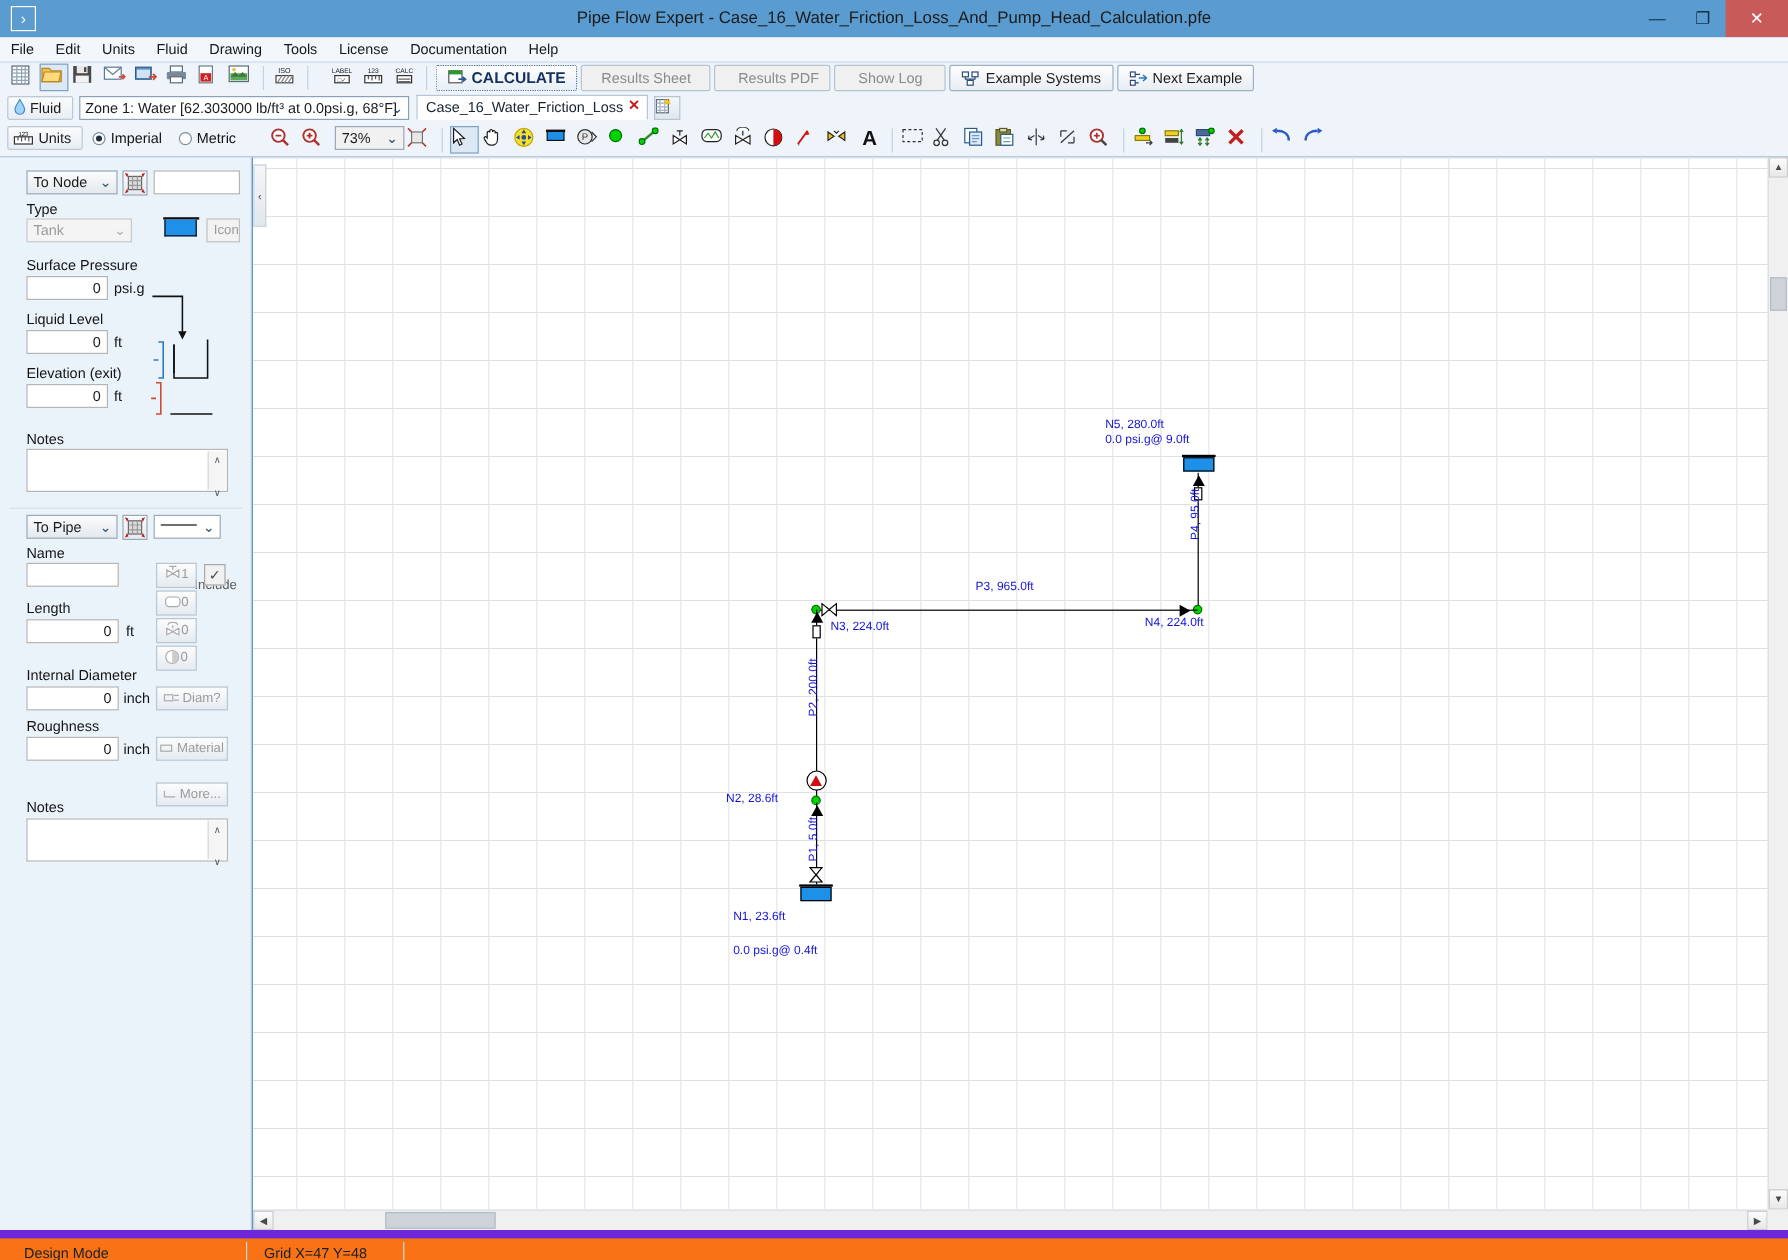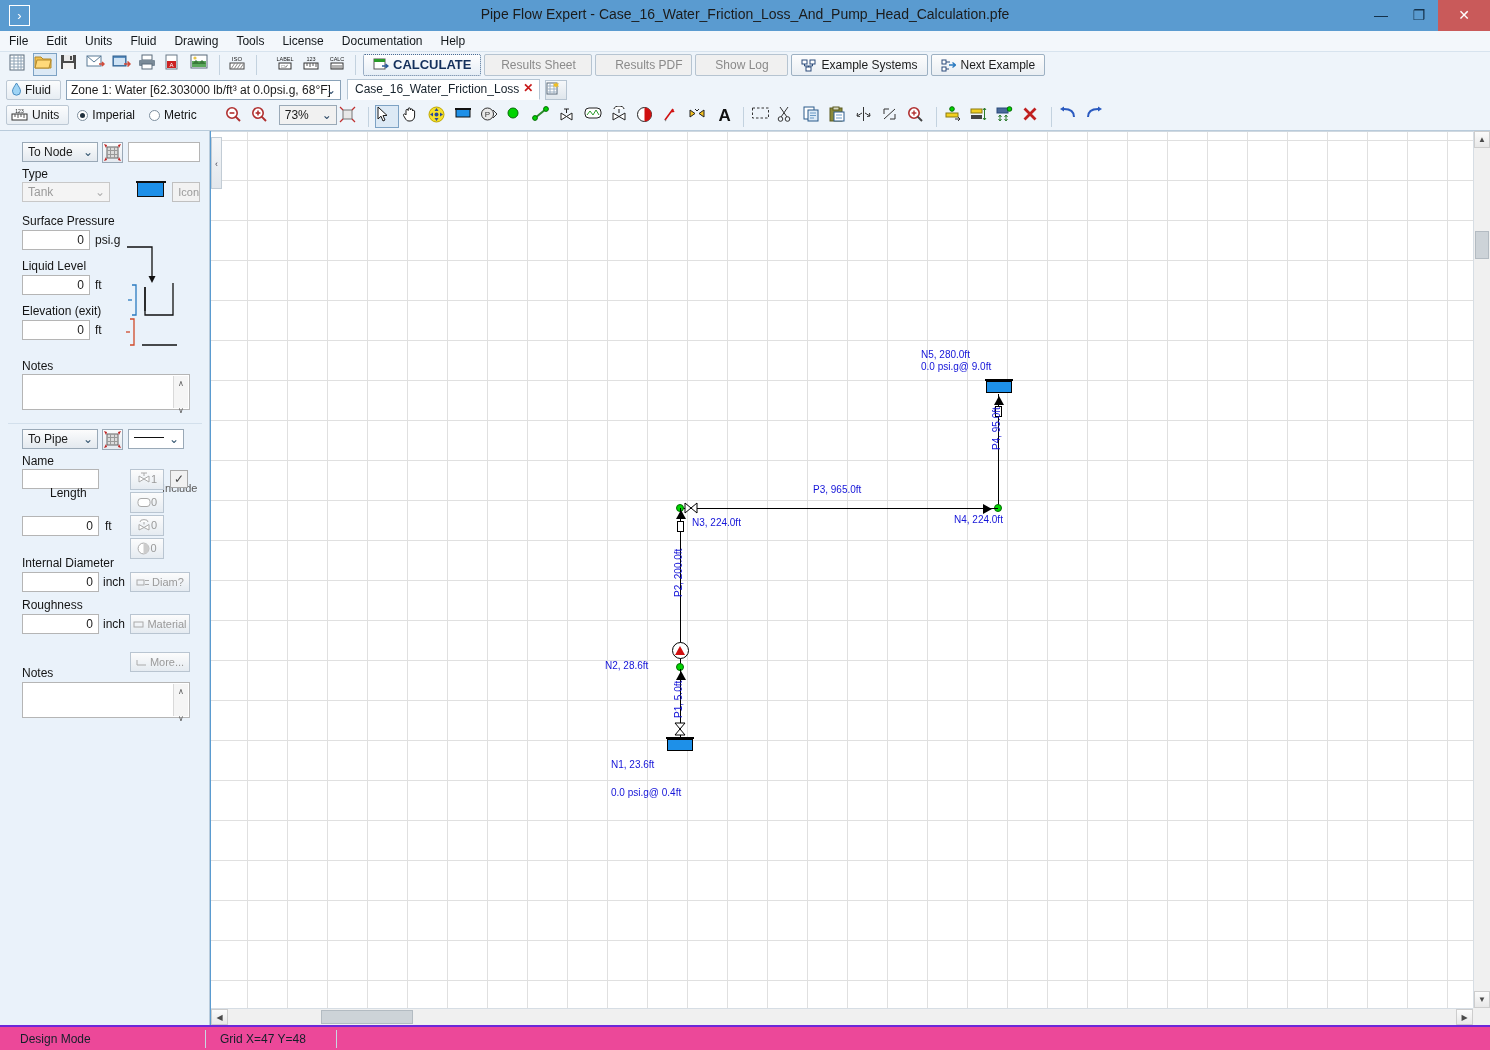--- a/index.html
+++ b/index.html
@@ -256,21 +256,21 @@
   }
   .pumptri {
     position:absolute; width:0; height:0;
     border-left:5px solid transparent; border-right:5px solid transparent;
     border-bottom:9px solid #d01010;
   }
 
   
   .statusbar {
     position:absolute; left:0; bottom:0; width:1490px; height:25px;
-    background:#ec4899; border-top:2px solid #6d28d9;
+    background:#f97316; border-top:7px solid #6d28d9;
   }
   .sb-cell {
     position:absolute; top:0; height:24px; line-height:24px;
     font-size:12px; color:#15202a; padding-left:10px;
   }
   .sb-sep { position:absolute; top:3px; width:1px; height:18px; background:#c9d6e1; }
   svg { display:block; }
 </style>
 </head>
 <body>
@@ -864,21 +864,21 @@
     </div>
     <div class="lp-btn2" style="left:130px; top:407px; width:34px; height:21px;">
       <span style="display:inline-block; vertical-align:-3px;">
         <svg width="13" height="13" viewBox="0 0 13 13">
             <circle cx="6.5" cy="6.5" r="5.4" fill="#fff" stroke="#aaa"></circle>
             <path d="M6.5 1.1 A5.4 5.4 0 0 1 6.5 11.9Z" fill="#ccc"></path>
           </svg>
       </span><span>0</span>
     </div>
 
-    <div class="lp-label" style="left:22px; top:355px;margin-left:28px;">Length</div>
+    <div class="lp-label" style="left:22px; top:369px;">Length</div>
     <div class="lp-input" style="left:22px; top:385px; width:77px; height:20px;">0</div>
     <div class="lp-unit" style="left:105px; top:388px;">ft</div>
 
     <div class="lp-label" style="left:22px; top:425px;">Internal Diameter</div>
     <div class="lp-input" style="left:22px; top:441px; width:77px; height:20px;">0</div>
     <div class="lp-unit" style="left:103px; top:444px;">inch</div>
     <div class="lp-btn2" style="left:130px; top:441px; width:60px; height:20px; line-height:18px;">
       <span style="display:inline-block; vertical-align:-1px; margin-right:2px;">
         <svg width="14" height="9" viewBox="0 0 14 9">
             <rect x="1" y="2" width="7" height="5" fill="none" stroke="#aaa"></rect>

